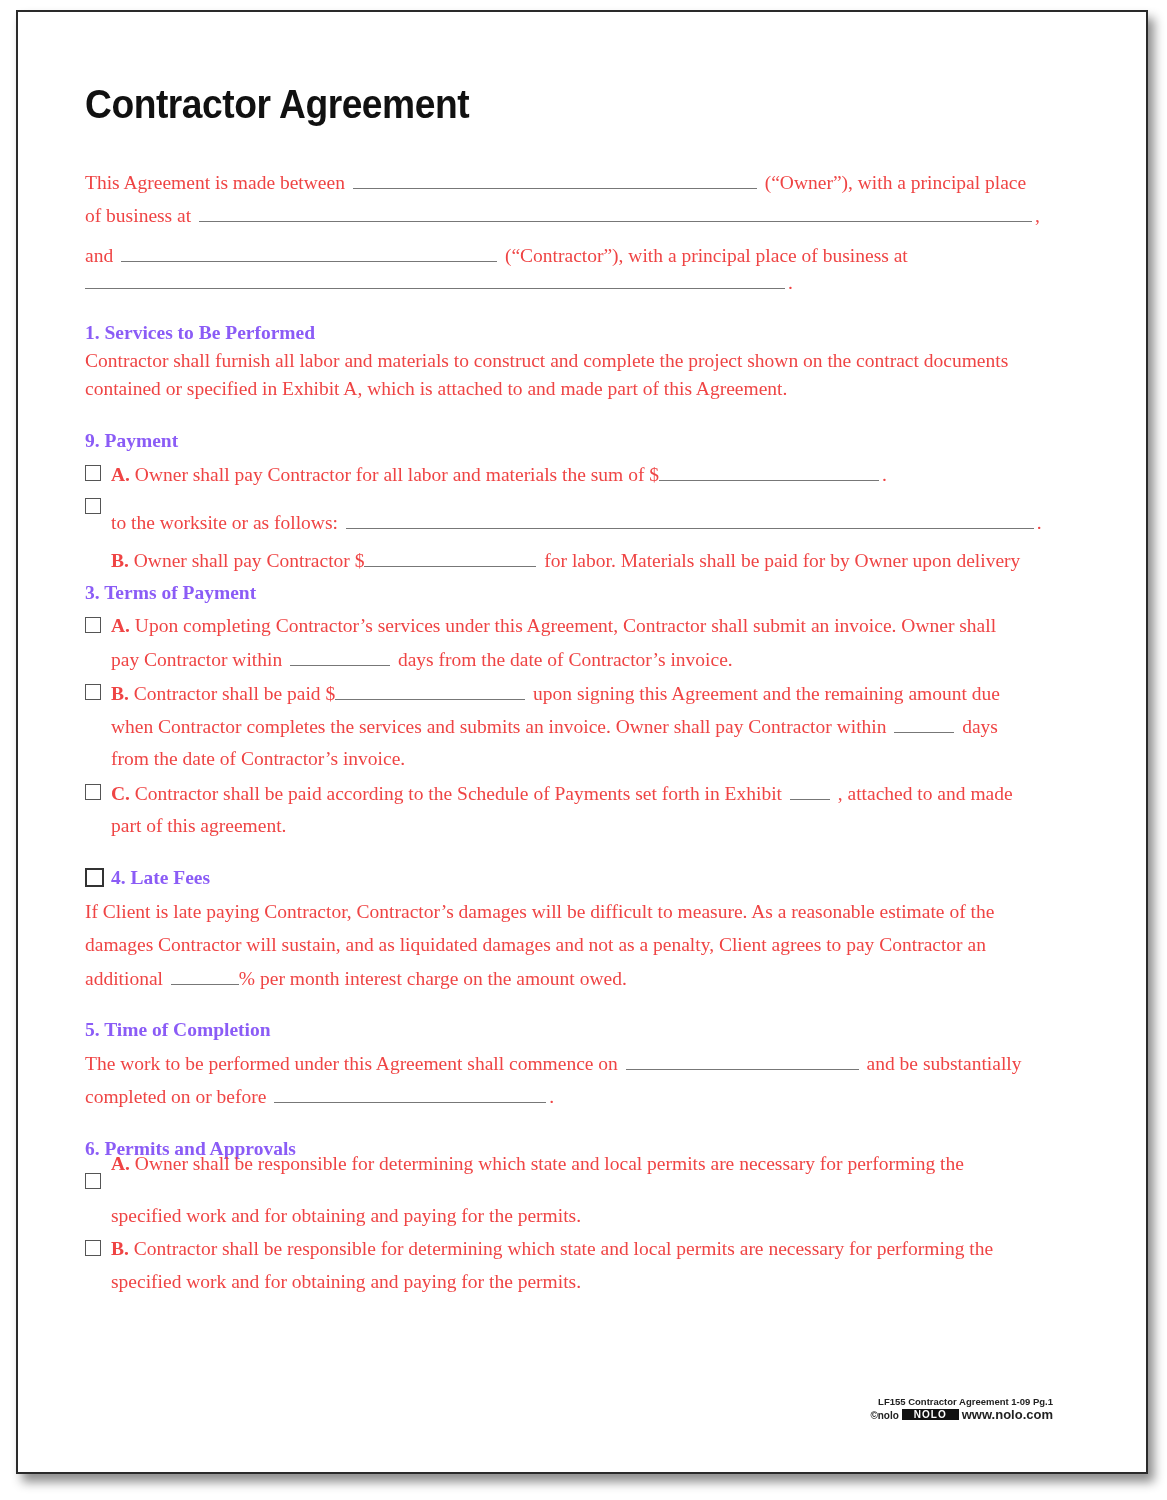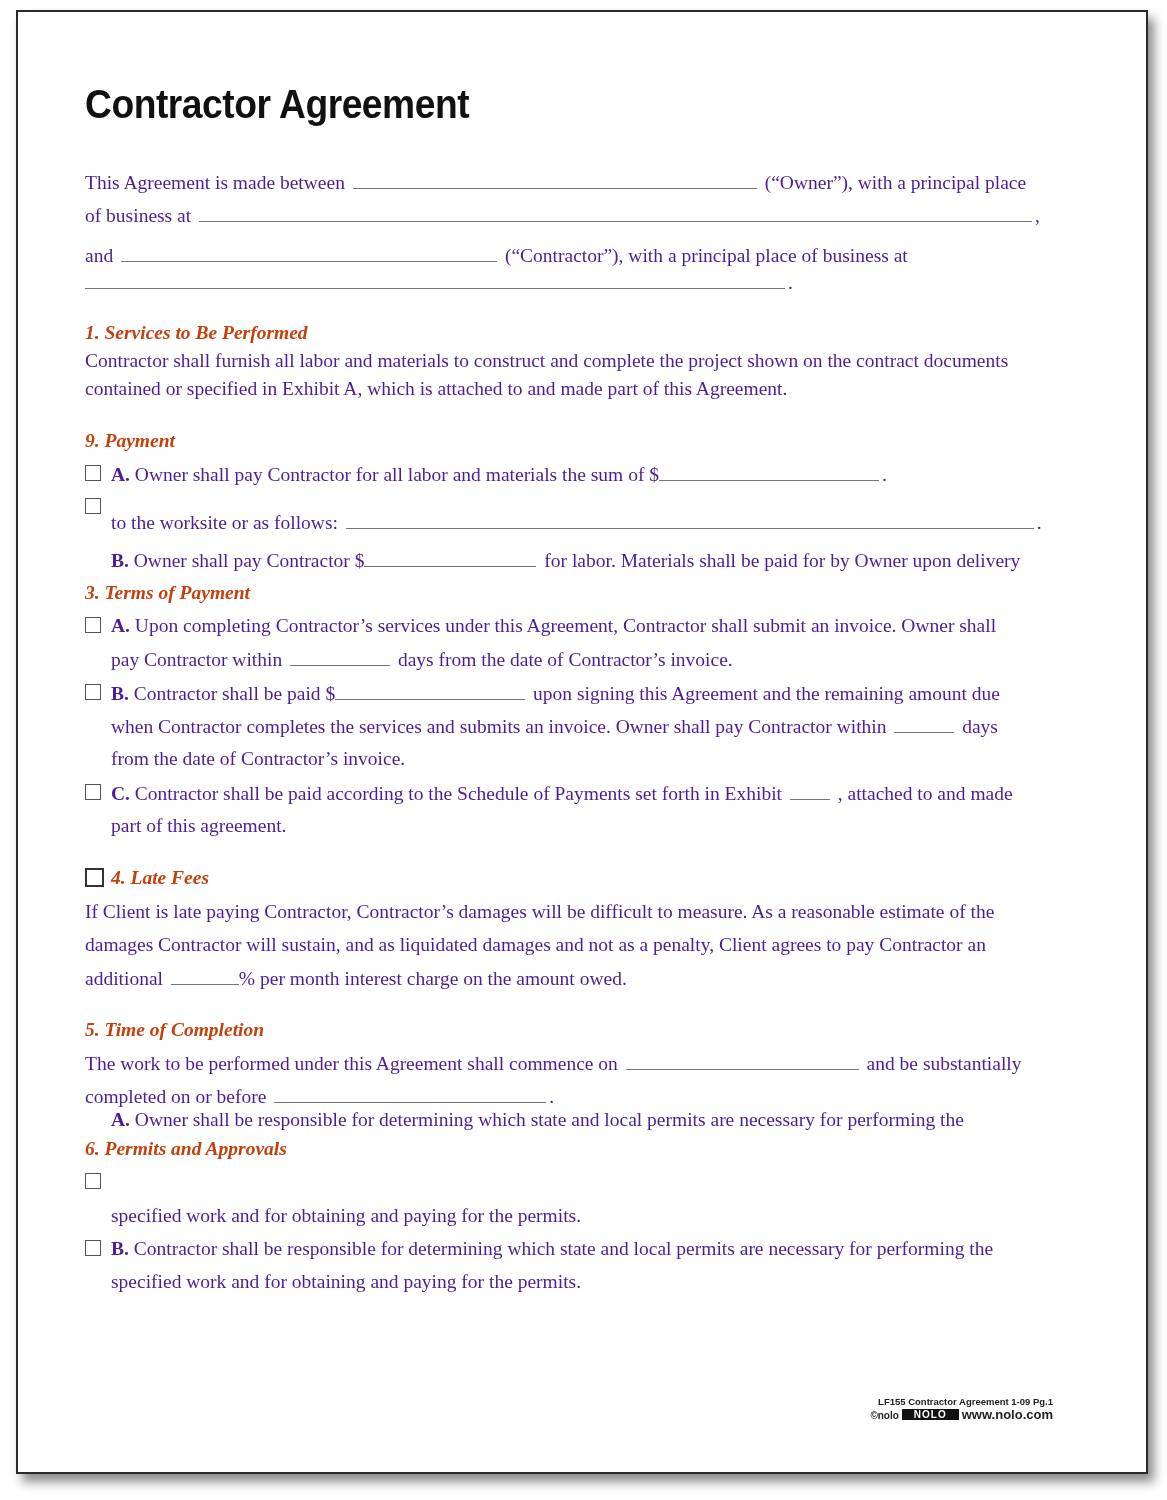--- a/index.html
+++ b/index.html
@@ -1,21 +1,21 @@
 <!DOCTYPE html>
 <html><head>
 <meta charset="utf-8">
 <style>
   html, body { margin:0; padding:0; }
   body { width:1167px; height:1500px; background:#ffffff; position:relative; overflow:hidden; font-family:"Liberation Serif", serif; color:#222; }
   .page { position:absolute; left:16px; top:10px; width:1132px; height:1464px; background:#fff; border:2px solid #2a2a2a; box-shadow: 6px 8px 10px rgba(0,0,0,0.45); box-sizing:border-box; }
   .title { position:absolute; left:85px; top:82px; font-family:"Liberation Sans", sans-serif; font-weight:bold; font-size:40px; color:#111; letter-spacing:-0.5px; transform:scaleX(0.93); transform-origin:left; }
-  .line { position:absolute; left:85px; font-size:19.5px; line-height:24px; white-space:nowrap; color:#4c1d95; }
+  .line { position:absolute; left:85px; font-size:19.5px; line-height:24px; white-space:nowrap; color:#ef4444; }
   .ind { left:111px; }
-  .h { font-weight:bold; color:#c2410c;font-style:italic; }
+  .h { font-weight:bold; color:#8b5cf6; }
   .blank { display:inline-block; border-bottom:1.5px solid #777; height:18px; vertical-align:baseline; margin:0 3px; }
   .cb { position:absolute; left:85px; width:16px; height:16px; border:1.5px solid #555; background:#fff; box-sizing:border-box; }
   .cb.lg { width:19px; height:19px; border:2px solid #333; }
   .b { font-weight:bold; }
   .footer { position:absolute; right:114px; font-family:"Liberation Sans", sans-serif; font-weight:bold; color:#222; text-align:right; white-space:nowrap; }
   .nolo-logo { display:inline-block; background:#111; color:#fff; font-size:10px; padding:0 12px; line-height:11px; letter-spacing:1px; vertical-align:1px; margin:0 3px; }
 </style>
 </head>
 <body>
 
@@ -109,21 +109,21 @@
   <span class="blank" style="width:233px;"></span>
   <span>and be substantially</span>
 </div>
 <div class="line" style="top:1084px;">
   <span>completed on or before</span>
   <span class="blank" style="width:272px;"></span><span>.</span>
 </div>
 
 <div class="line h" style="top:1137px;">6. Permits and Approvals</div>
 <div class="cb" style="top:1173px;"></div>
-<div class="line ind" style="top:1108px;">
+<div class="line ind" style="top:1152px;">
   <span class="b">A.</span>
   <span>Owner shall be responsible for determining which state and local permits are necessary for performing the</span>
 </div>
 <div class="line ind" style="top:1204px;">specified work and for obtaining and paying for the permits.</div>
 <div class="cb" style="top:1240px;"></div>
 <div class="line ind" style="top:1237px;">
   <span class="b">B.</span>
   <span>Contractor shall be responsible for determining which state and local permits are necessary for performing the</span>
 </div>
 <div class="line ind" style="top:1270px;">specified work and for obtaining and paying for the permits.</div>

